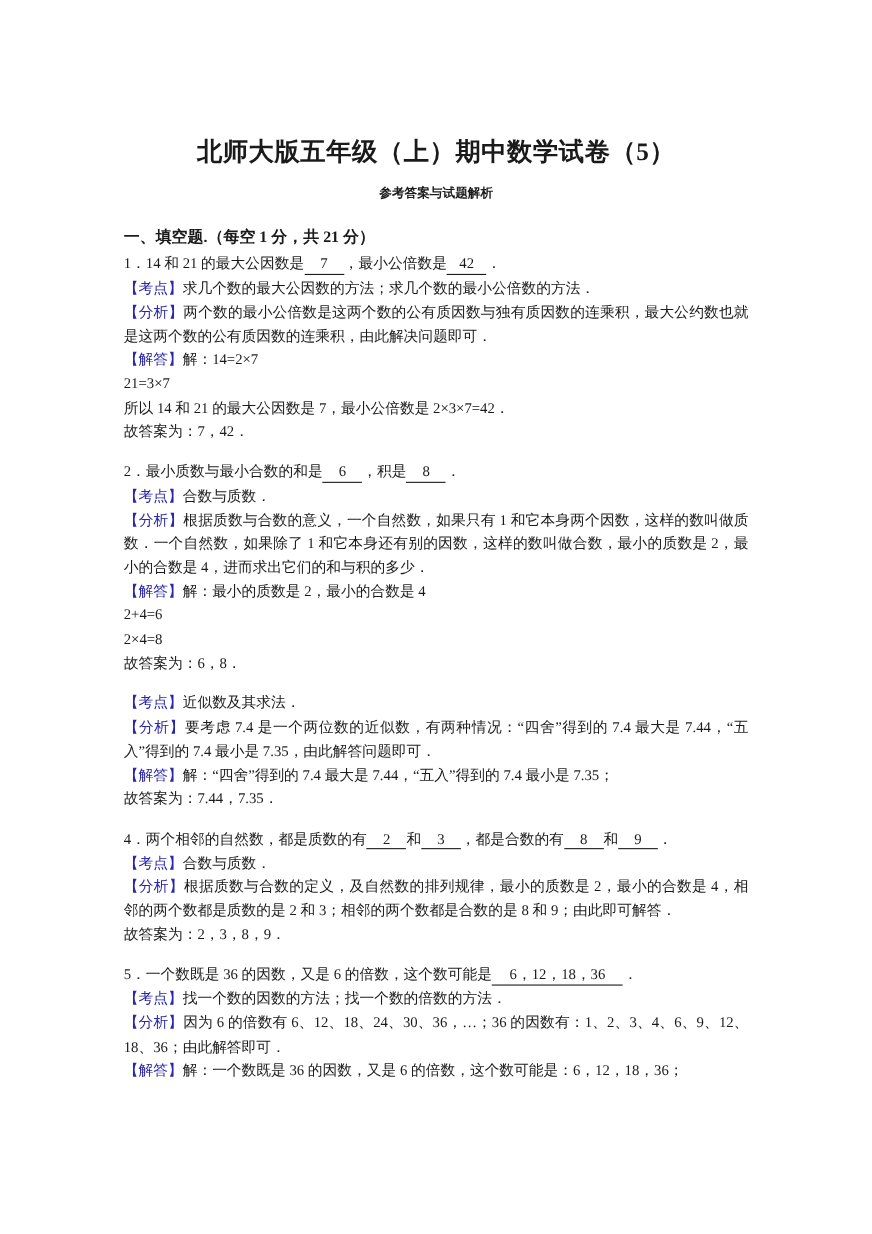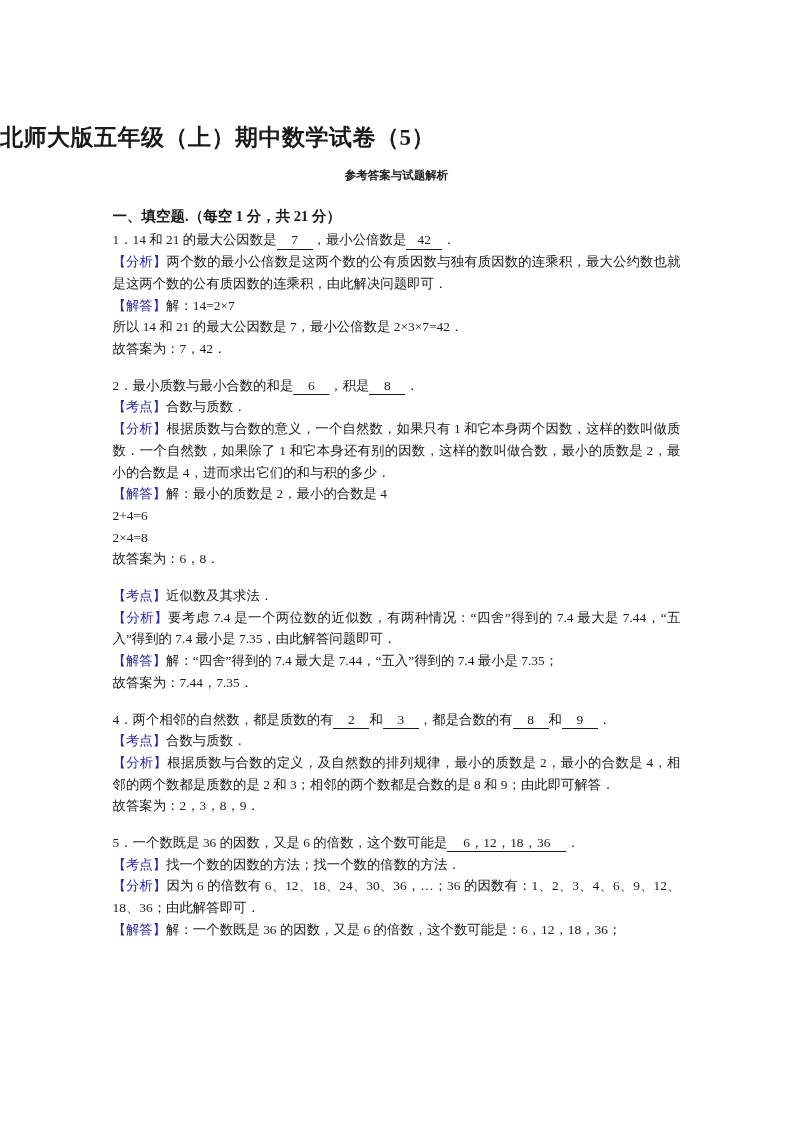--- a/index.html
+++ b/index.html
@@ -18,21 +18,21 @@
     position: relative;
     width: 793px;
     height: 1122px;
     box-sizing: border-box;
     padding: 0;
     background: #fff;
   }
   .doc-title {
     margin: 0;
     padding-top: 122px;
-    text-align: left;
+    text-align: center;
     font-size: 23px;
     font-weight: bold;
     letter-spacing: 0.5px;
     font-family: "Liberation Serif", "DejaVu Serif", serif;
   }
   .doc-subtitle {
     margin: 0;
     padding-top: 15px;
     text-align: center;
     font-size: 11.5px;
@@ -96,25 +96,29 @@
 
   <div class="body-wrap">
 
     <div class="section-header">一、填空题.（每空 1 分，共 21 分）</div>
 
     <div class="q-block">
       <div class="q-stem">
         <span>1．</span><span>14 和 21 的最大公因数是</span><span class="blank">7</span><span>，最小公倍数是</span><span class="blank">42</span><span>．</span>
       </div>
       <div class="line">
+        <span class="tag">【考点】</span><span>求几个数的最大公因数的方法；求几个数的最小公倍数的方法．</span>
+      </div>
+      <div class="line">
         <span class="tag">【分析】</span><span>两个数的最小公倍数是这两个数的公有质因数与独有质因数的连乘积，最大公约数也就是这两个数的公有质因数的连乘积，由此解决问题即可．</span>
       </div>
       <div class="line">
         <span class="tag">【解答】</span><span>解：14=2×7</span>
       </div>
+      <div class="line">21=3×7</div>
       <div class="line">所以 14 和 21 的最大公因数是 7，最小公倍数是 2×3×7=42．</div>
       <div class="line">故答案为：7，42．</div>
     </div>
 
     <div class="q-block">
       <div class="q-stem">
         <span>2．</span><span>最小质数与最小合数的和是</span><span class="blank">6</span><span>，积是</span><span class="blank">8</span><span>．</span>
       </div>
       <div class="line">
         <span class="tag">【考点】</span><span>合数与质数．</span>

